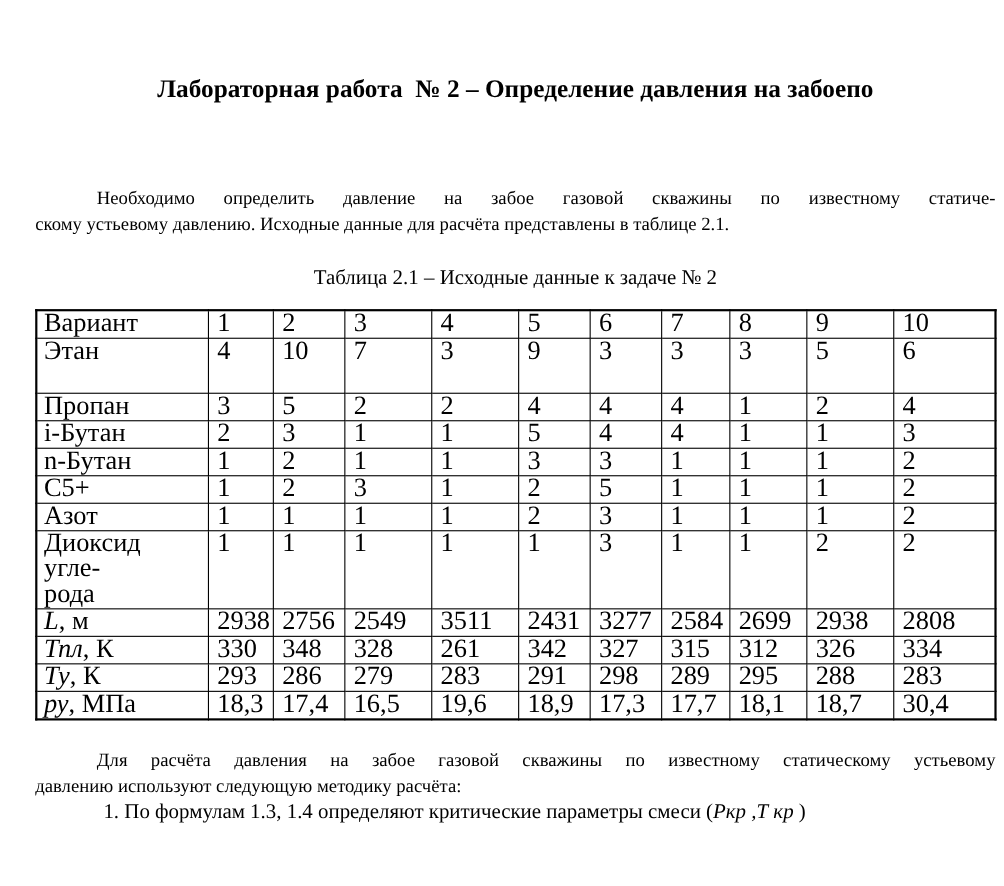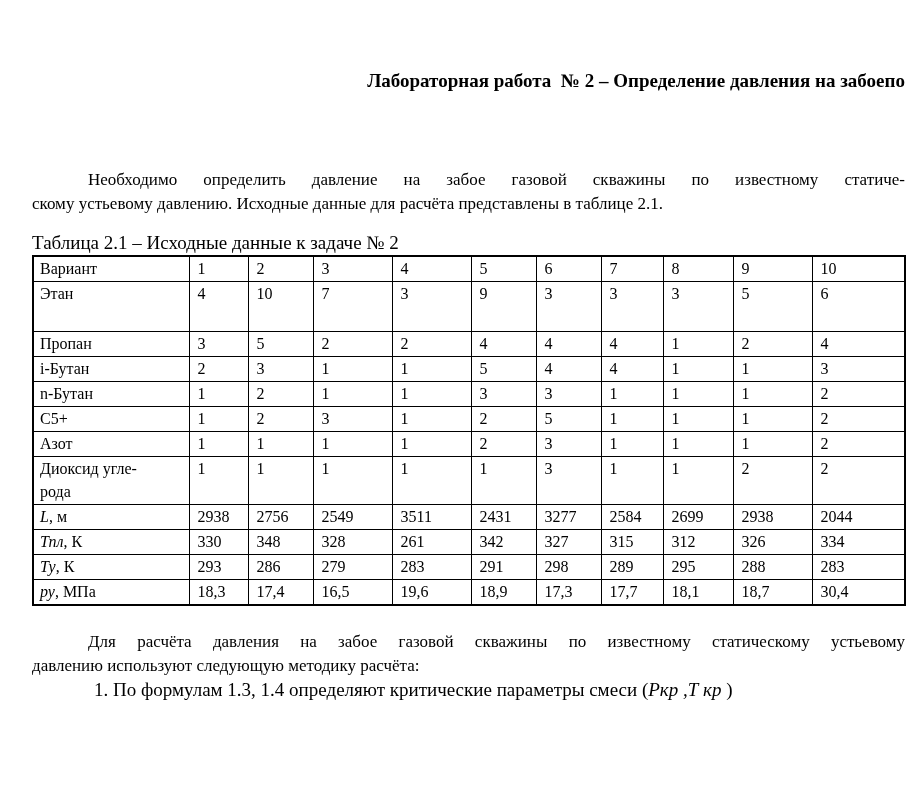--- a/index.html
+++ b/index.html
@@ -3,32 +3,32 @@
 <meta charset="utf-8">
 <style>
   html,body{margin:0;padding:0;background:#fff;}
   body{
     width:913px;height:805px;
     font-family:"Liberation Serif",serif;
     color:#000;overflow:hidden;
   }
   .page{padding:14px 8px 0 32px;width:873px;}
   .title{
-    text-align:right;font-weight:bold;font-size:19px;line-height:26px;
+    text-align:center;font-weight:bold;font-size:23px;line-height:26px;
     white-space:pre-wrap;margin-top:2px;
   }
   .para{font-size:17px;line-height:24px;}
   .para .jline{text-align:justify;text-align-last:justify;}
   .indent{text-indent:56px;}
   .intro{margin-top:22px;}
-  .caption{margin-top:17px;text-align:left;font-size:19px;line-height:19px;}
+  .caption{margin-top:27px;text-align:center;font-size:19px;line-height:19px;}
   table.data{
     border-collapse:collapse;table-layout:fixed;width:872px;
-    margin-top:3px;border:2px solid #000;
-    font-size:16px;
+    margin-top:19px;border:2px solid #000;
+    font-size:24px;
   }
   table.data td{
     border:1px solid #000;vertical-align:top;
     padding:0px 4px 1px 6px;line-height:23px;
   }
   table.data td.lbl{white-space:pre-line;padding-left:6px;}
   table.data td.val{padding-left:8px;}
   tr.tall td{height:48px;}
   .method{margin-top:24px;}
   .list{font-size:19px;line-height:24px;padding-left:62px;}
@@ -174,21 +174,21 @@
           <td class="lbl"><i>L</i>, м</td>
           <td class="val">2938</td>
           <td class="val">2756</td>
           <td class="val">2549</td>
           <td class="val">3511</td>
           <td class="val">2431</td>
           <td class="val">3277</td>
           <td class="val">2584</td>
           <td class="val">2699</td>
           <td class="val">2938</td>
-          <td class="val">2044</td>
+          <td class="val">2808</td>
         </tr>
         <tr>
           <td class="lbl"><i>Тпл</i>, К</td>
           <td class="val">330</td>
           <td class="val">348</td>
           <td class="val">328</td>
           <td class="val">261</td>
           <td class="val">342</td>
           <td class="val">327</td>
           <td class="val">315</td>

